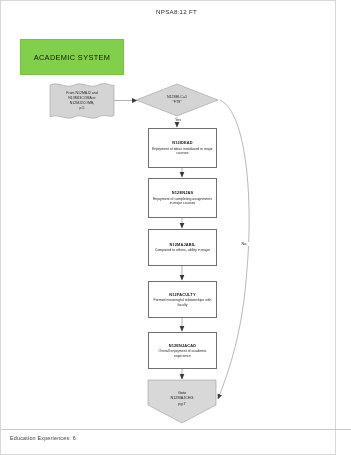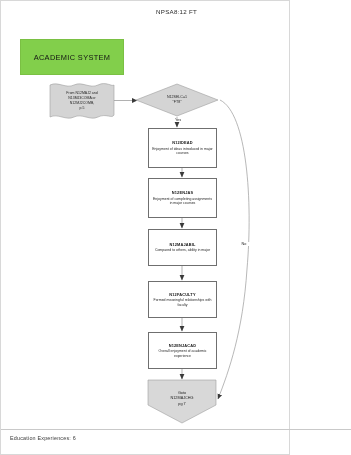--- a/index.html
+++ b/index.html
@@ -5,21 +5,21 @@
   html,body{margin:0;padding:0;}
   body{
     width:351px;height:455px;
     background:#ffffff;
     font-family:"Liberation Sans","DejaVu Sans",sans-serif;
     color:#1a1a1a;
     position:relative;
     overflow:hidden;
   }
   #page{
-    position:absolute;left:0;top:0;width:290px;height:455px;
+    position:absolute;left:0;top:0;width:336px;height:455px;
     border:1px solid #d8d8d8;
     box-sizing:border-box;
     background:#fff;
     text-decoration:underline;
   }
 
   
   #wires{position:absolute;left:0;top:0;width:351px;height:455px;pointer-events:none;}
 
   

